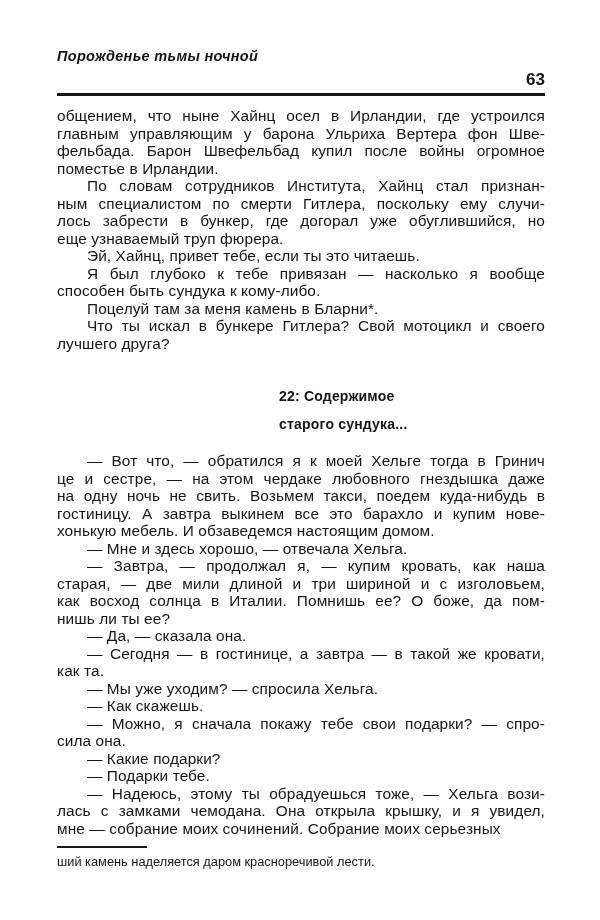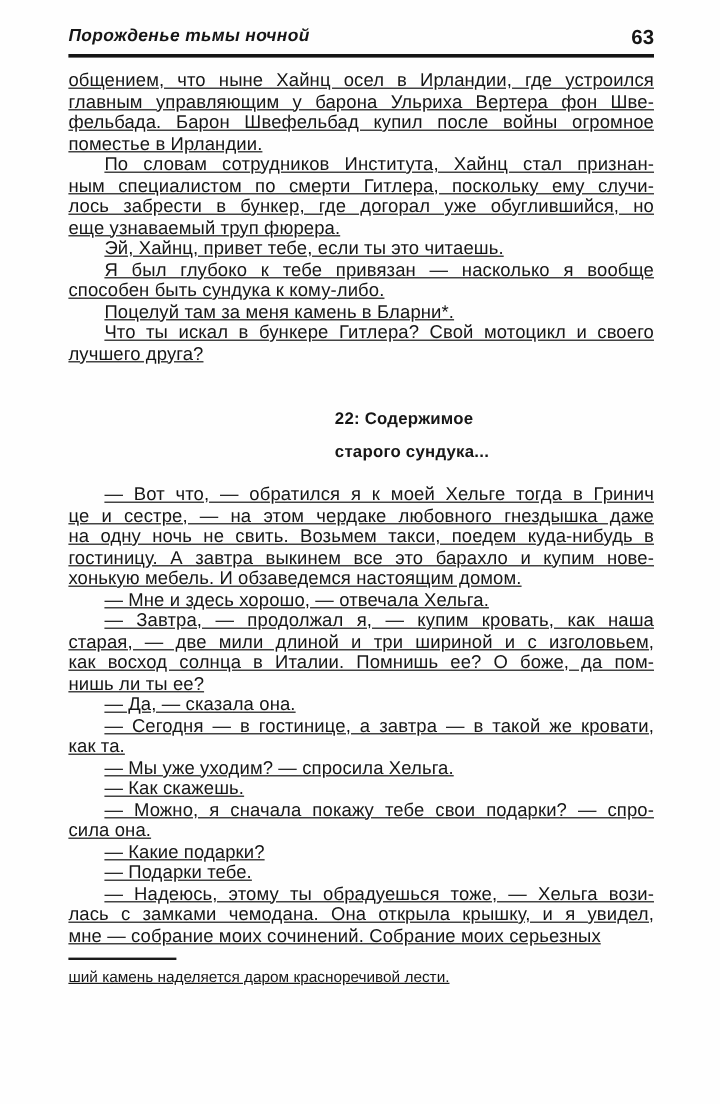--- a/index.html
+++ b/index.html
@@ -18,49 +18,49 @@
     box-sizing: border-box;
     padding: 22px 44px 0 57px;
   }
   .content {
     width: 488px;
   }
   
   .header-row {
     display: flex;
     justify-content: space-between;
-    align-items: flex-start;
+    align-items: center;
     margin-bottom: 3px;
   }
   .running-title {
     font-style: italic;
     font-weight: bold;
     font-size: 14.5px;
     letter-spacing: 0.3px;
   }
   .page-number {
     font-weight: bold;
     font-size: 17px;
+    margin-top: 48px;
   }
   .header-rule {
     height: 3px;
     background: #151515;
     margin-bottom: 11px;
   }
   
   .body-text {
     font-size: 15.4px;
     line-height: 17.5px;
     letter-spacing: 0.1px;
   }
   .para { margin: 0; }
   .pline {
     text-align: justify;
     text-align-last: justify;
-    text-decoration: underline;
   }
   .pline-last { text-align-last: left; }
   .pline-first { text-indent: 30px; }
   
   .chapter-heading {
     margin: 30px 0 14px 222px;
     font-size: 14px;
     font-weight: bold;
     line-height: 28px;
     letter-spacing: 0.2px;

